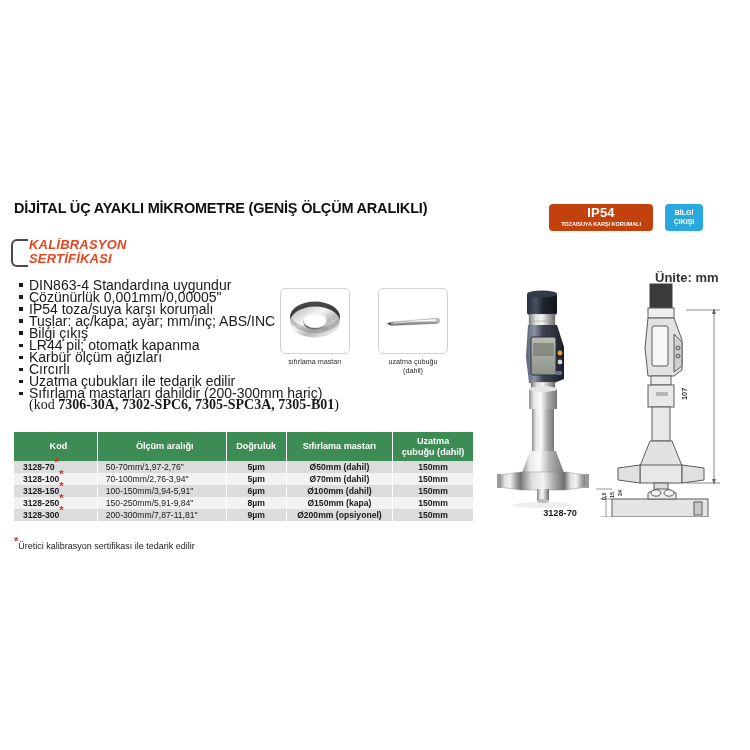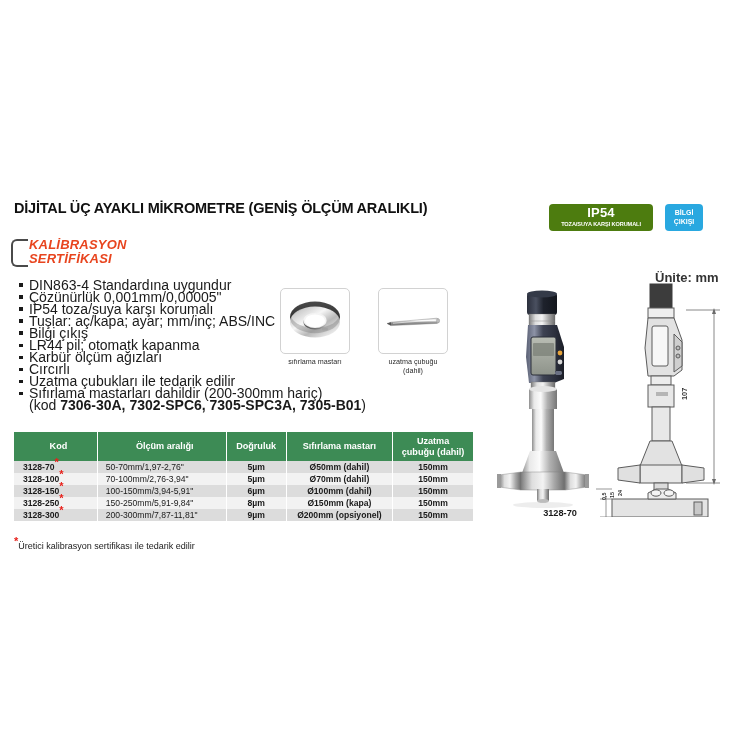--- a/index.html
+++ b/index.html
@@ -67,21 +67,21 @@
     letter-spacing: 0.2px;
   }
 
   
   #badge-ip54 {
     position: absolute;
     left: 549px;
     top: 204px;
     width: 104px;
     height: 27px;
-    background: #4d7c0f;
+    background: #c2410c;
     border-radius: 4px;
     color: #ffffff;
     text-align: center;
     box-sizing: border-box;
     padding-top: 2px;
   }
   #badge-ip54 .b-main {
     font-size: 13px;
     font-weight: bold;
     line-height: 14px;
@@ -130,20 +130,21 @@
     left: 1px;
     top: 4.3px;
     width: 3.6px;
     height: 3.6px;
     background: #1a1a1a;
   }
   #feature-list .subline {
     padding-left: 11px;
     white-space: nowrap;
     font-weight: bold;
+    font-family: Liberation Serif, serif;
   }
   #feature-list .subline .plain { font-weight: normal; }
 
   
   .acc-box {
     position: absolute;
     background: #ffffff;
     border: 1px solid #d2d2d2;
     border-radius: 5px;
     box-sizing: border-box;

